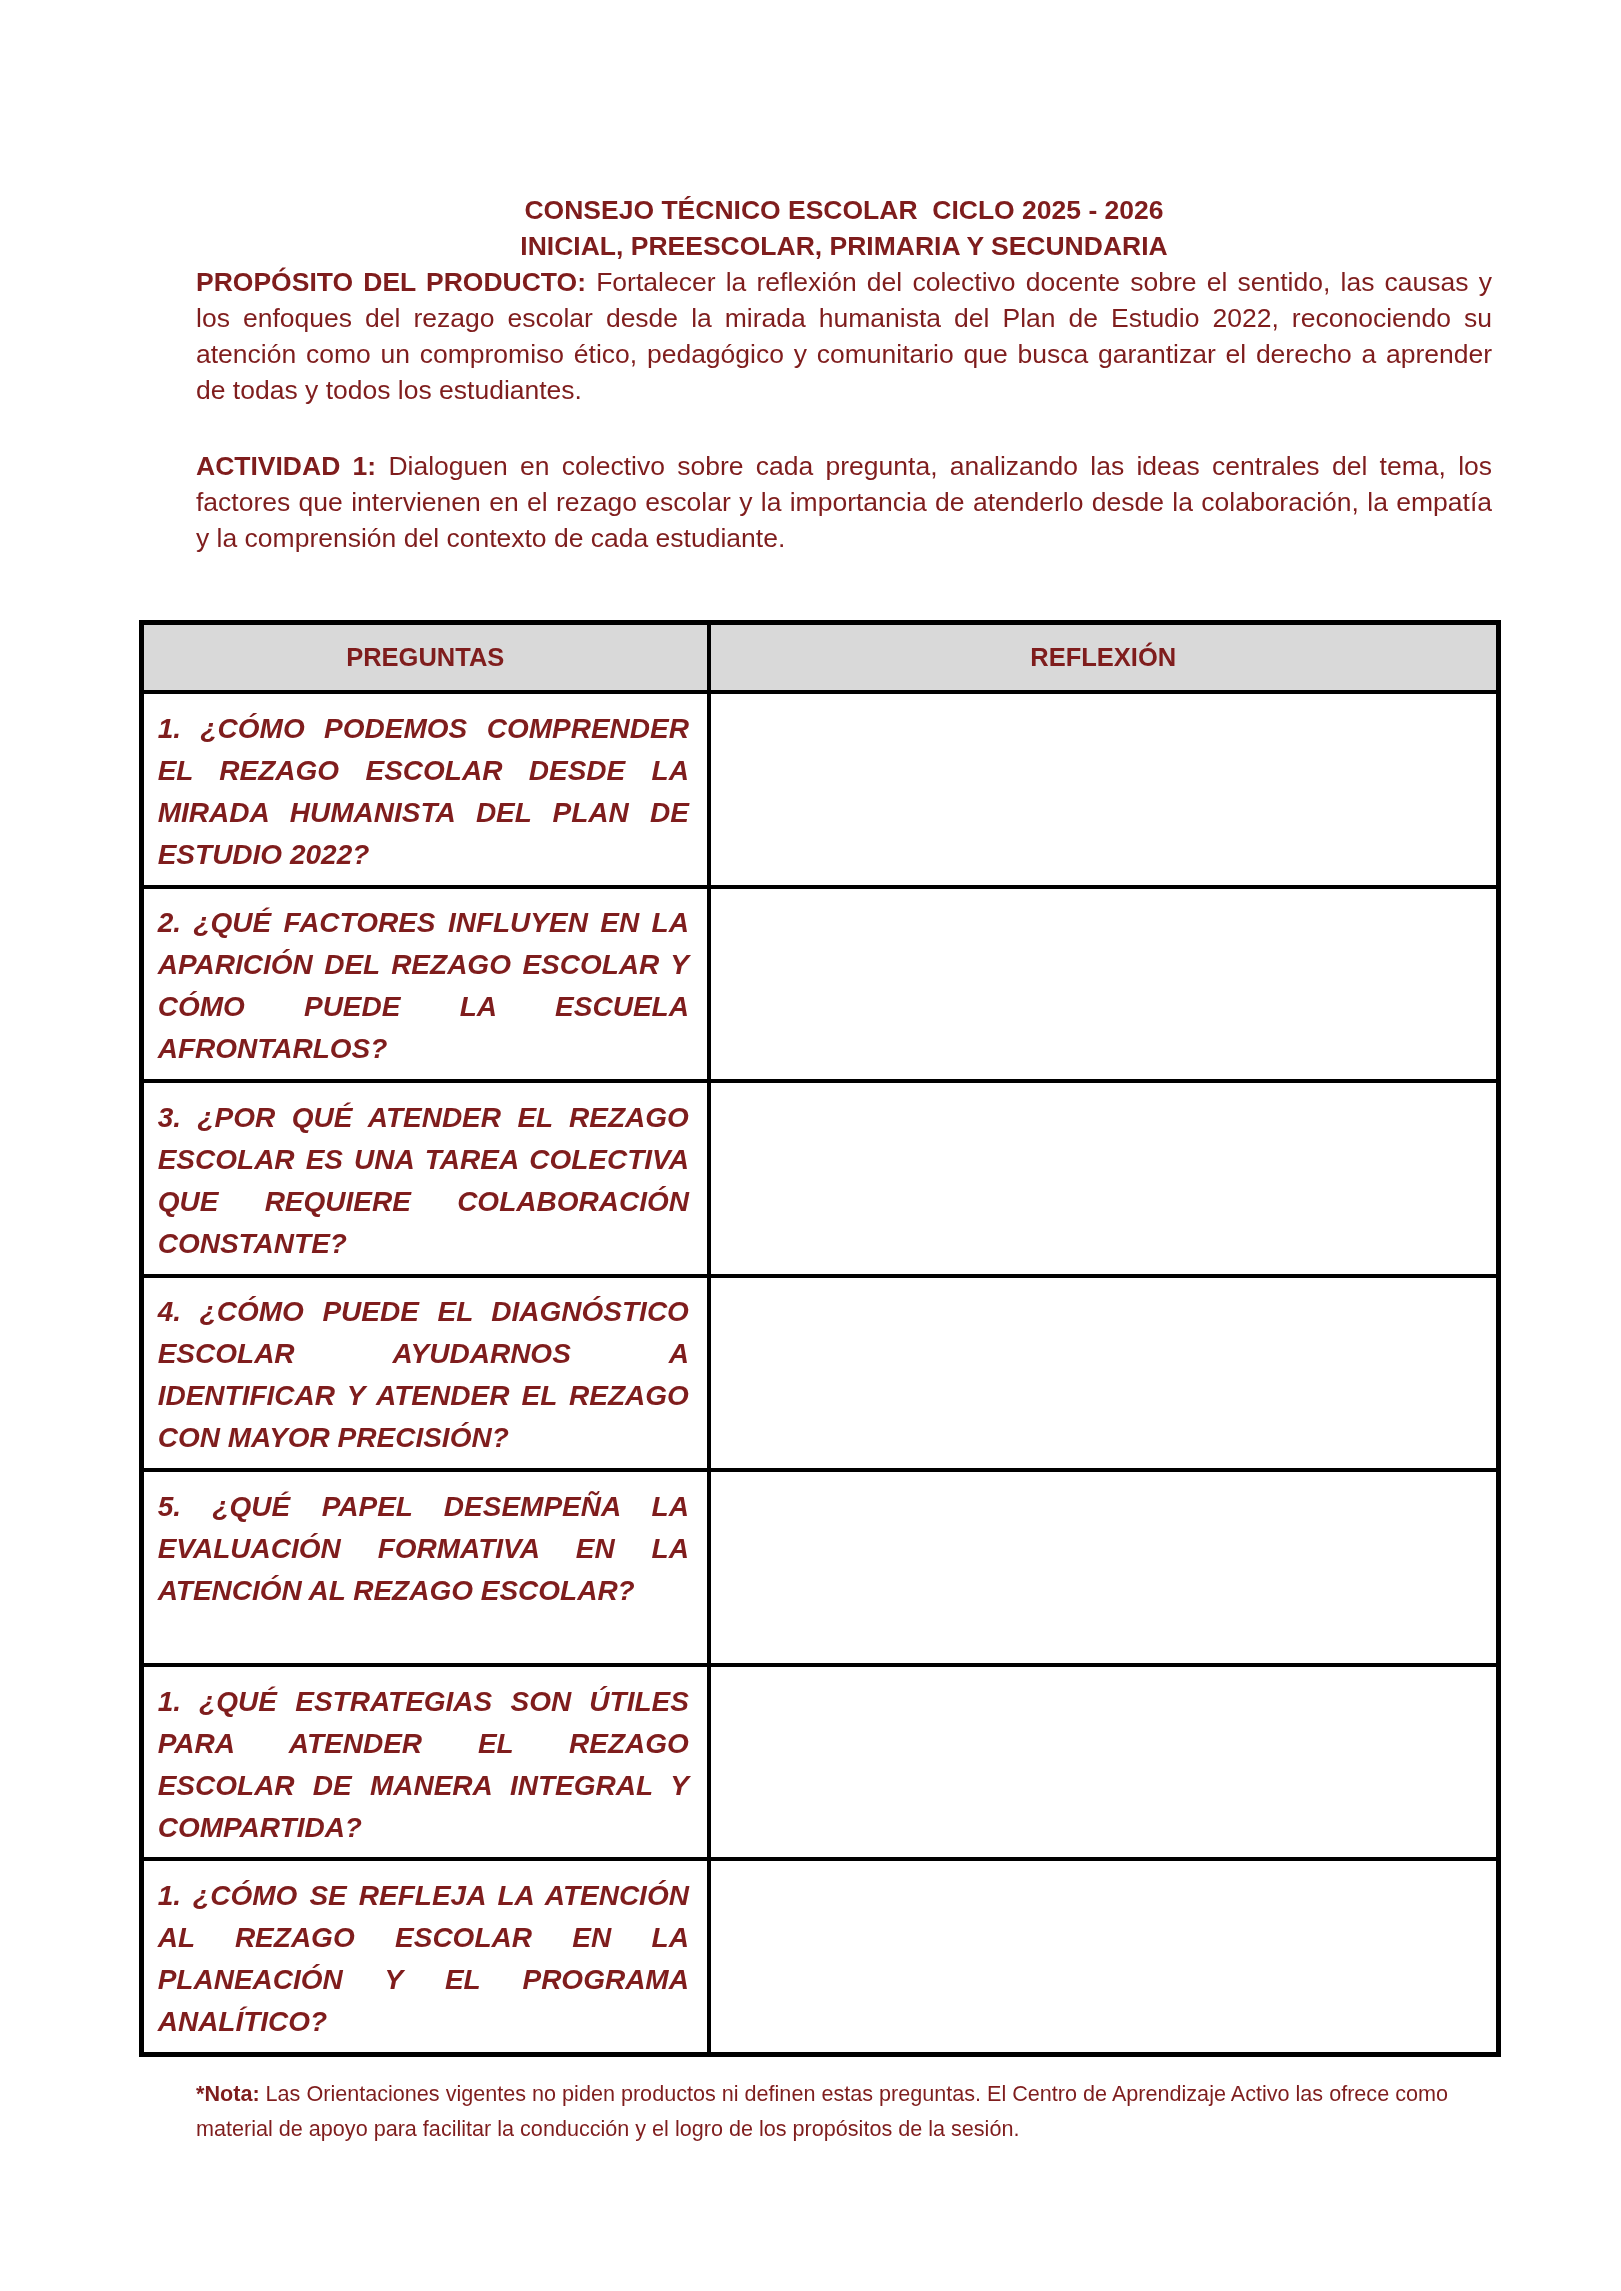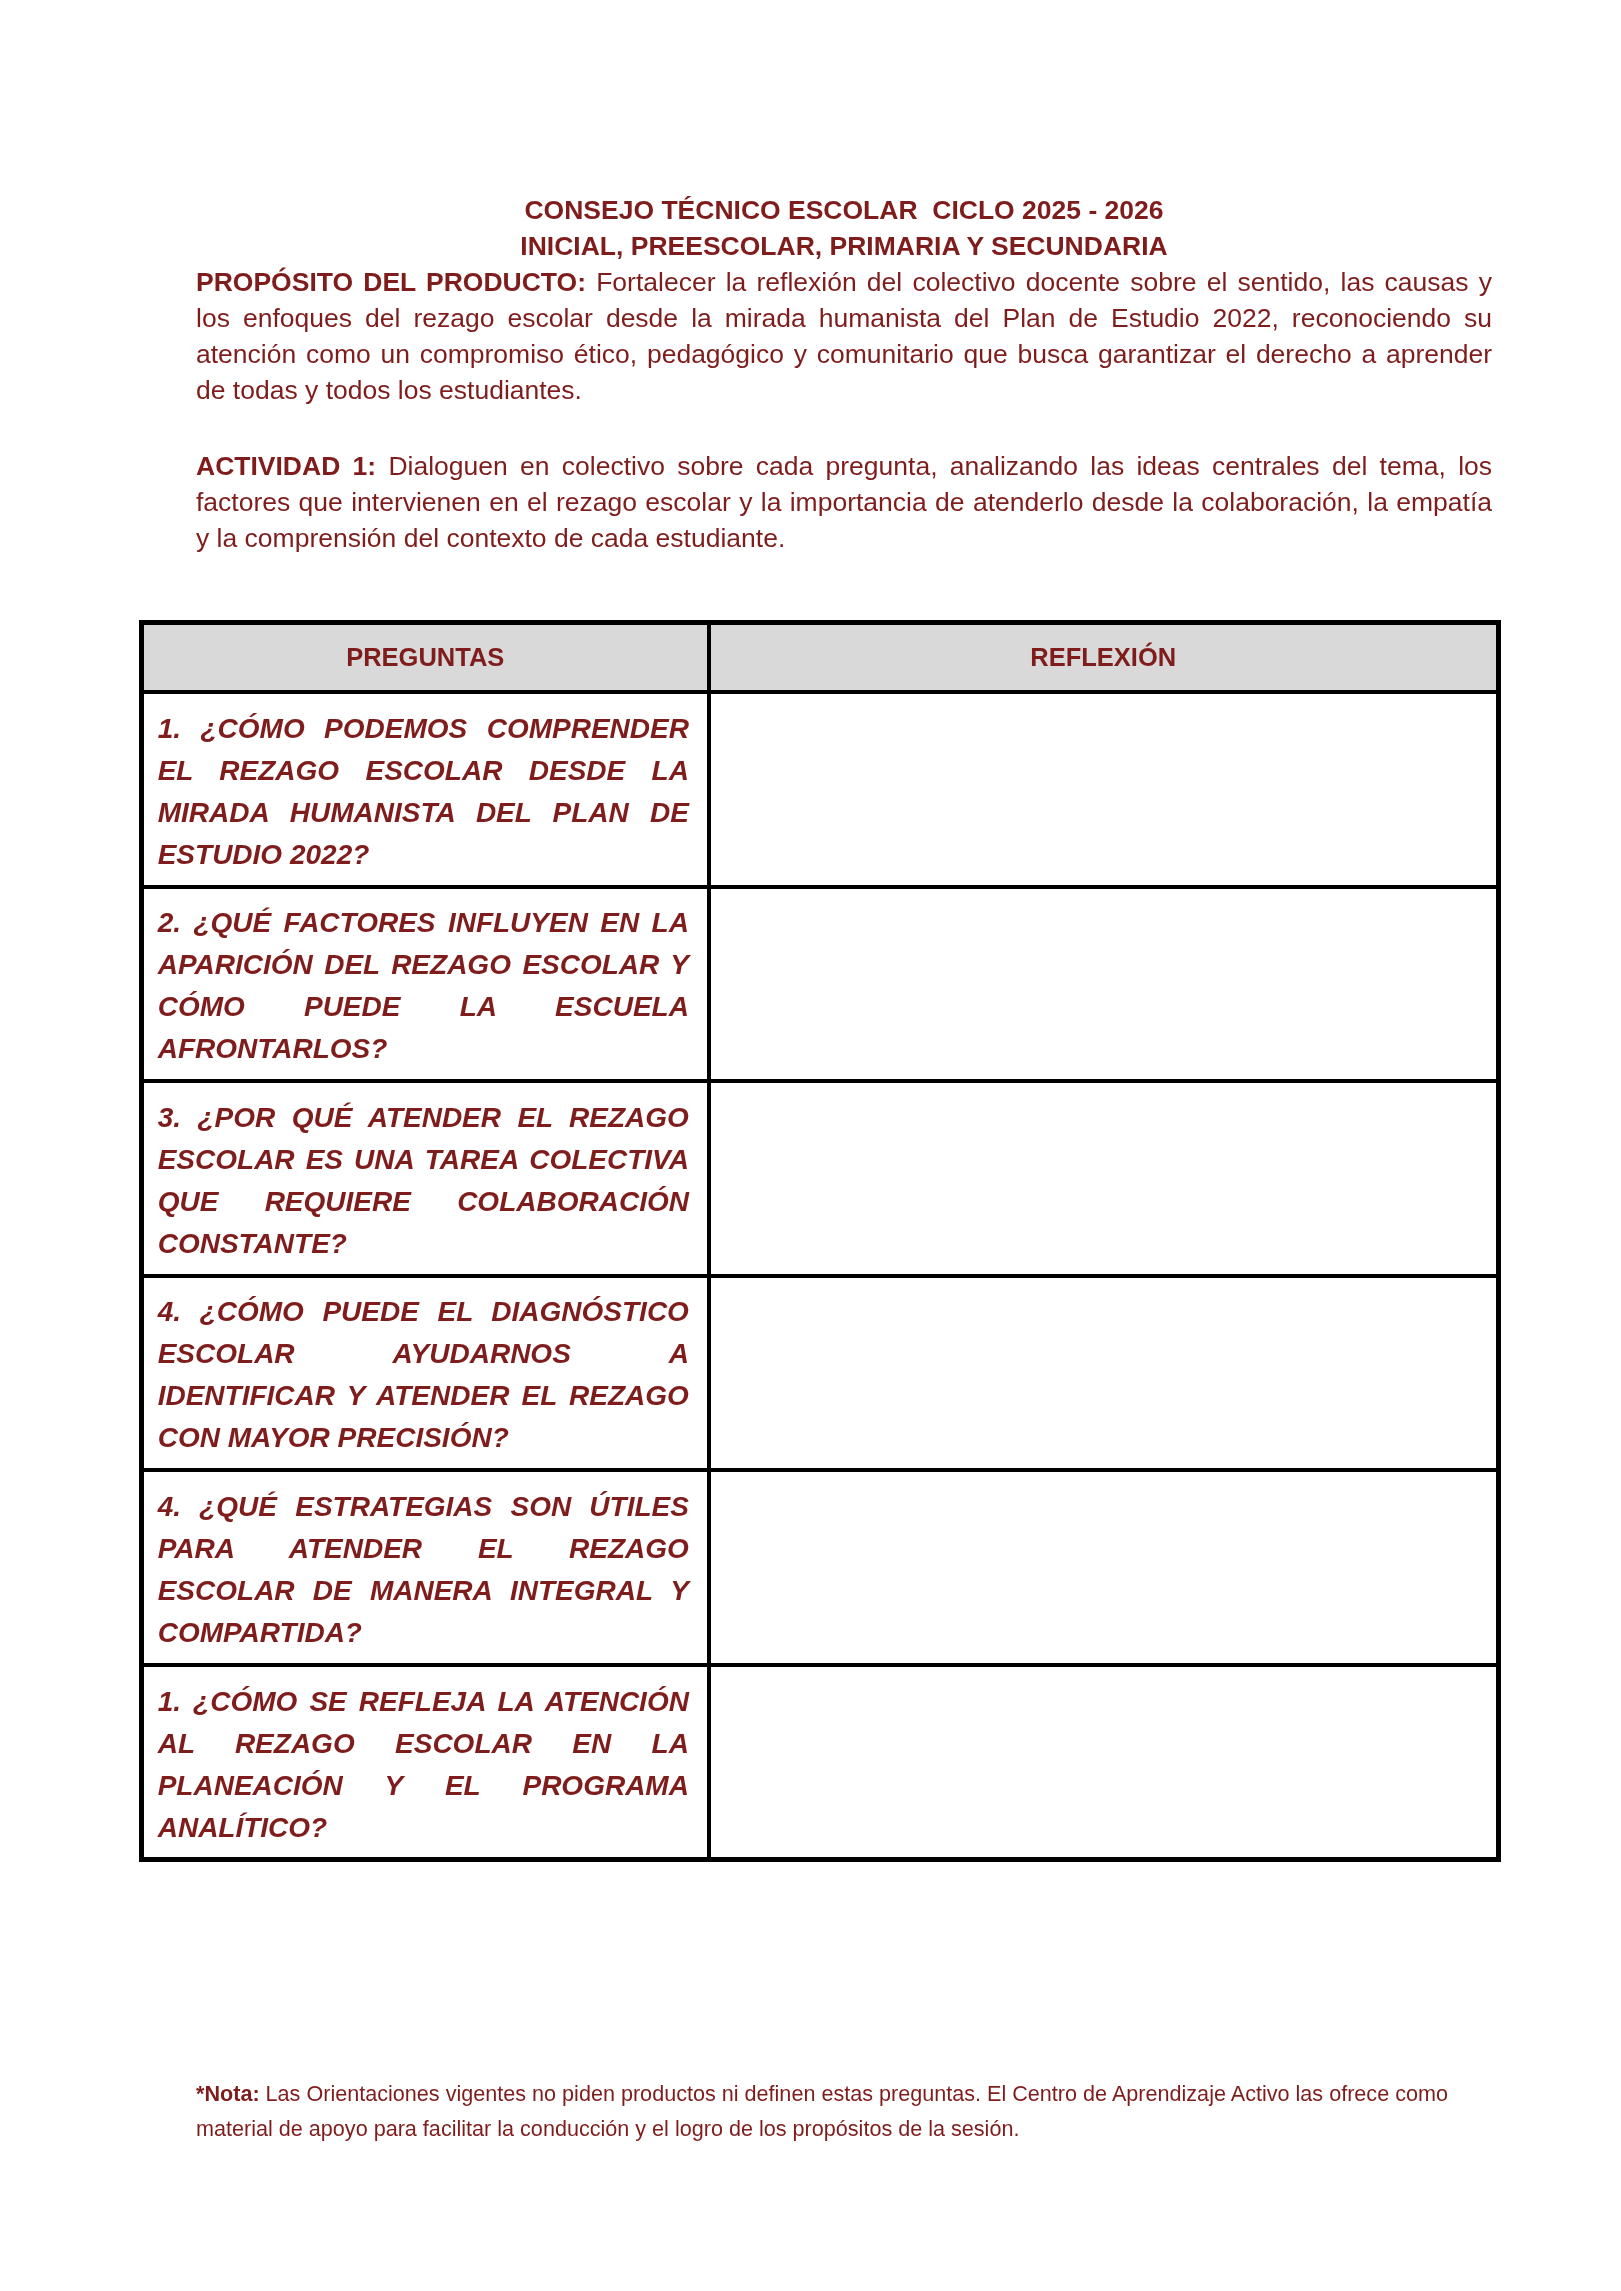--- a/index.html
+++ b/index.html
@@ -126,21 +126,25 @@
       </tr>
       <tr>
         <td class="question-cell">3. ¿POR QUÉ ATENDER EL REZAGO ESCOLAR ES UNA TAREA COLECTIVA QUE REQUIERE COLABORACIÓN CONSTANTE?</td>
         <td class="reflection-cell"></td>
       </tr>
       <tr>
         <td class="question-cell">4. ¿CÓMO PUEDE EL DIAGNÓSTICO ESCOLAR AYUDARNOS A IDENTIFICAR Y ATENDER EL REZAGO CON MAYOR PRECISIÓN?</td>
         <td class="reflection-cell"></td>
       </tr>
       <tr>
-        <td class="question-cell">4. ¿QUÉ ESTRATEGIAS SON ÚTILES PARA ATENDER EL REZAGO ESCOLAR DE MANERA INTEGRAL Y COMPARTIDA?</td>
+        <td class="question-cell">5. ¿QUÉ PAPEL DESEMPEÑA LA EVALUACIÓN FORMATIVA EN LA ATENCIÓN AL REZAGO ESCOLAR?</td>
+        <td class="reflection-cell"></td>
+      </tr>
+      <tr>
+        <td class="question-cell">1. ¿QUÉ ESTRATEGIAS SON ÚTILES PARA ATENDER EL REZAGO ESCOLAR DE MANERA INTEGRAL Y COMPARTIDA?</td>
         <td class="reflection-cell"></td>
       </tr>
       <tr>
         <td class="question-cell">1. ¿CÓMO SE REFLEJA LA ATENCIÓN AL REZAGO ESCOLAR EN LA PLANEACIÓN Y EL PROGRAMA ANALÍTICO?</td>
         <td class="reflection-cell"></td>
       </tr>
     </tbody>
   </table>
 
   <div class="footnote"><span class="lead">*Nota:</span><span> Las Orientaciones vigentes no piden productos ni definen estas preguntas. El Centro de Aprendizaje Activo las ofrece como material de apoyo para facilitar la conducción y el logro de los propósitos de la sesión.</span></div>

